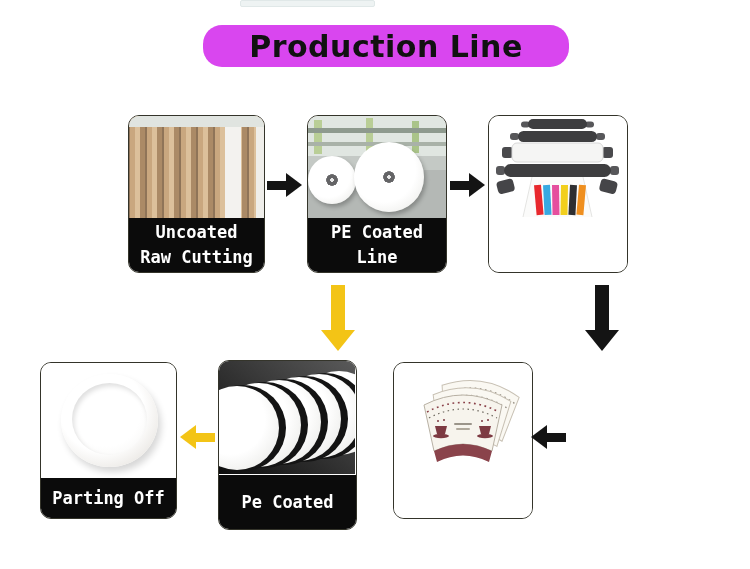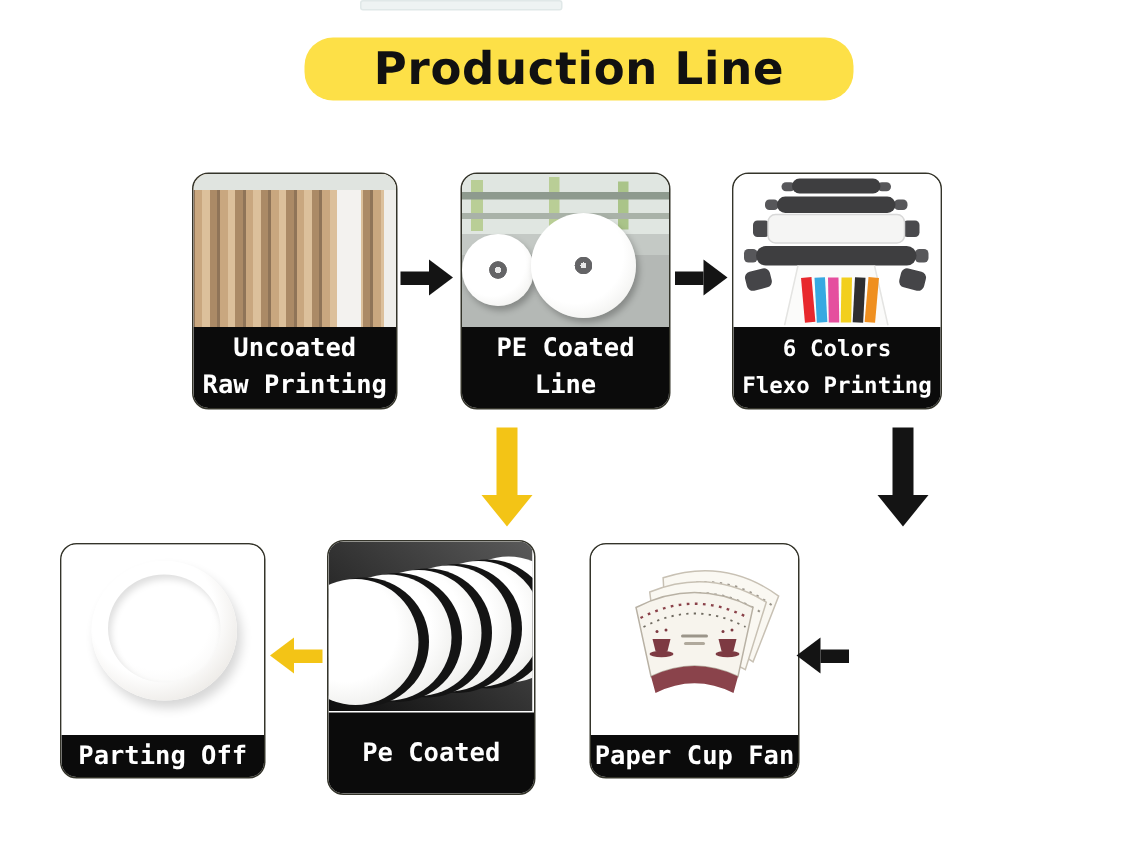--- a/index.html
+++ b/index.html
@@ -4,35 +4,35 @@
 <style>
   html,body{margin:0;padding:0;background:#ffffff;}
   .canvas{position:relative;width:750px;height:569px;background:#ffffff;overflow:hidden;
           font-family:"Liberation Sans", sans-serif;}
 
   
   .top-remnant{position:absolute;left:240px;top:0;width:133px;height:5px;
                background:#eef3f3;border:1px solid #e0e8e8;border-radius:2px;}
 
   
-  .banner{position:absolute;left:203px;top:25px;width:366px;height:42px;background:#fde047;
+  .banner{position:absolute;left:203px;top:25px;width:366px;height:42px;background:#d946ef;
           border-radius:19px;display:flex;align-items:center;justify-content:center;}
   .banner span{font-size:30px;font-weight:bold;color:#111;letter-spacing:.5px;
                font-family:"DejaVu Sans", sans-serif;}
 
   
   .card{position:absolute;border:1.5px solid #34342a;border-radius:11px;overflow:hidden;
         display:flex;flex-direction:column;background:#fff;box-sizing:border-box;}
   .photo{position:relative;flex:1;overflow:hidden;}
   .label{background:#0b0b0b;color:#fff;display:flex;flex-direction:column;justify-content:center;
          align-items:center;text-align:left;font-family:"DejaVu Sans Mono", monospace;
          font-weight:bold;}
   .label .ln{display:block;font-size:17px;line-height:25px;white-space:nowrap;}
   .label.small .ln{font-size:15px;line-height:25px;}
-  .lbl2{height:54px;} .lbl1{height:28px;}
+  .lbl2{height:54px;} .lbl1{height:40px;}
 
   
   .arrow{position:absolute;display:flex;}
   .arrow .shaft{background:currentColor;}
   .a-right{align-items:center;}
   .a-right .shaft{width:19px;height:9px;}
   .a-right .head{width:0;height:0;border-top:12px solid transparent;
                  border-bottom:12px solid transparent;border-left:16px solid currentColor;}
   .a-left{align-items:center;}
   .a-left .head{width:0;height:0;border-top:12px solid transparent;
@@ -85,21 +85,21 @@
   <div class="top-remnant"></div>
 
   <div class="banner">
     <span>Production Line</span>
   </div>
 
   <div class="card" style="left:128px;top:115px;width:137px;height:158px">
     <div class="photo ph-raw"></div>
     <div class="label lbl2">
       <span class="ln">Uncoated</span>
-      <span class="ln">Raw Printing</span>
+      <span class="ln">Raw Cutting</span>
     </div>
   </div>
 
   <div class="arrow a-right c-black" style="left:267px;top:173px">
     <div class="shaft"></div>
     <div class="head"></div>
   </div>
 
   <div class="card" style="left:307px;top:115px;width:140px;height:158px">
     <div class="photo ph-pe">
@@ -146,24 +146,20 @@
         <path d="M43,61 L94,61 L103,101 L34,101 Z" fill="#FBFBFA"></path>
         <path d="M43,61 L34,101" stroke="#E4E4E2" fill="none"></path>
         <path d="M94,61 L103,101" stroke="#E4E4E2" fill="none"></path>
         <rect x="45" y="69" width="7" height="30" fill="#E8282D" transform="rotate(-5 48 69)"></rect>
         <rect x="54" y="69" width="7" height="30" fill="#37A9E1" transform="rotate(-3 57 69)"></rect>
         <rect x="63" y="69" width="7" height="30" fill="#E54F9E" transform="rotate(-1 66 69)"></rect>
         <rect x="72" y="69" width="7" height="30" fill="#F2CF1D" transform="rotate(1 75 69)"></rect>
         <rect x="81" y="69" width="7" height="30" fill="#2E2E30" transform="rotate(3 84 69)"></rect>
         <rect x="90" y="69" width="7" height="30" fill="#EF8F1F" transform="rotate(5 93 69)"></rect>
       </svg>
-    </div>
-    <div class="label lbl2 small">
-      <span class="ln">6 Colors</span>
-      <span class="ln">Flexo Printing</span>
     </div>
   </div>
 
   <div class="arrow a-down c-yellow" style="left:321px;top:285px">
     <div class="shaft"></div>
     <div class="head"></div>
   </div>
   <div class="arrow a-down c-black" style="left:585px;top:285px">
     <div class="shaft"></div>
     <div class="head"></div>
@@ -241,23 +237,20 @@
           <circle cx="44" cy="58" r="1"></circle>
             <circle cx="50" cy="57" r="1"></circle>
           <circle cx="88" cy="58" r="1"></circle>
             <circle cx="94" cy="57" r="1"></circle>
         </g>
         <rect x="60" y="60" width="18" height="2" rx="1" fill="#9B958A"></rect>
         <rect x="62" y="65" width="14" height="2" rx="1" fill="#B0A99C"></rect>
         <path d="M40,88 Q69,74 98,88 L95,99 Q69,86 43,99 Z" fill="#8A434B"></path>
       </svg>
     </div>
-    <div class="label lbl1">
-      <span class="ln">Paper Cup Fan</span>
-    </div>
   </div>
 
   <div class="arrow a-left c-black" style="left:531px;top:425px">
     <div class="head"></div>
     <div class="shaft"></div>
   </div>
 
 
 </div>
 

